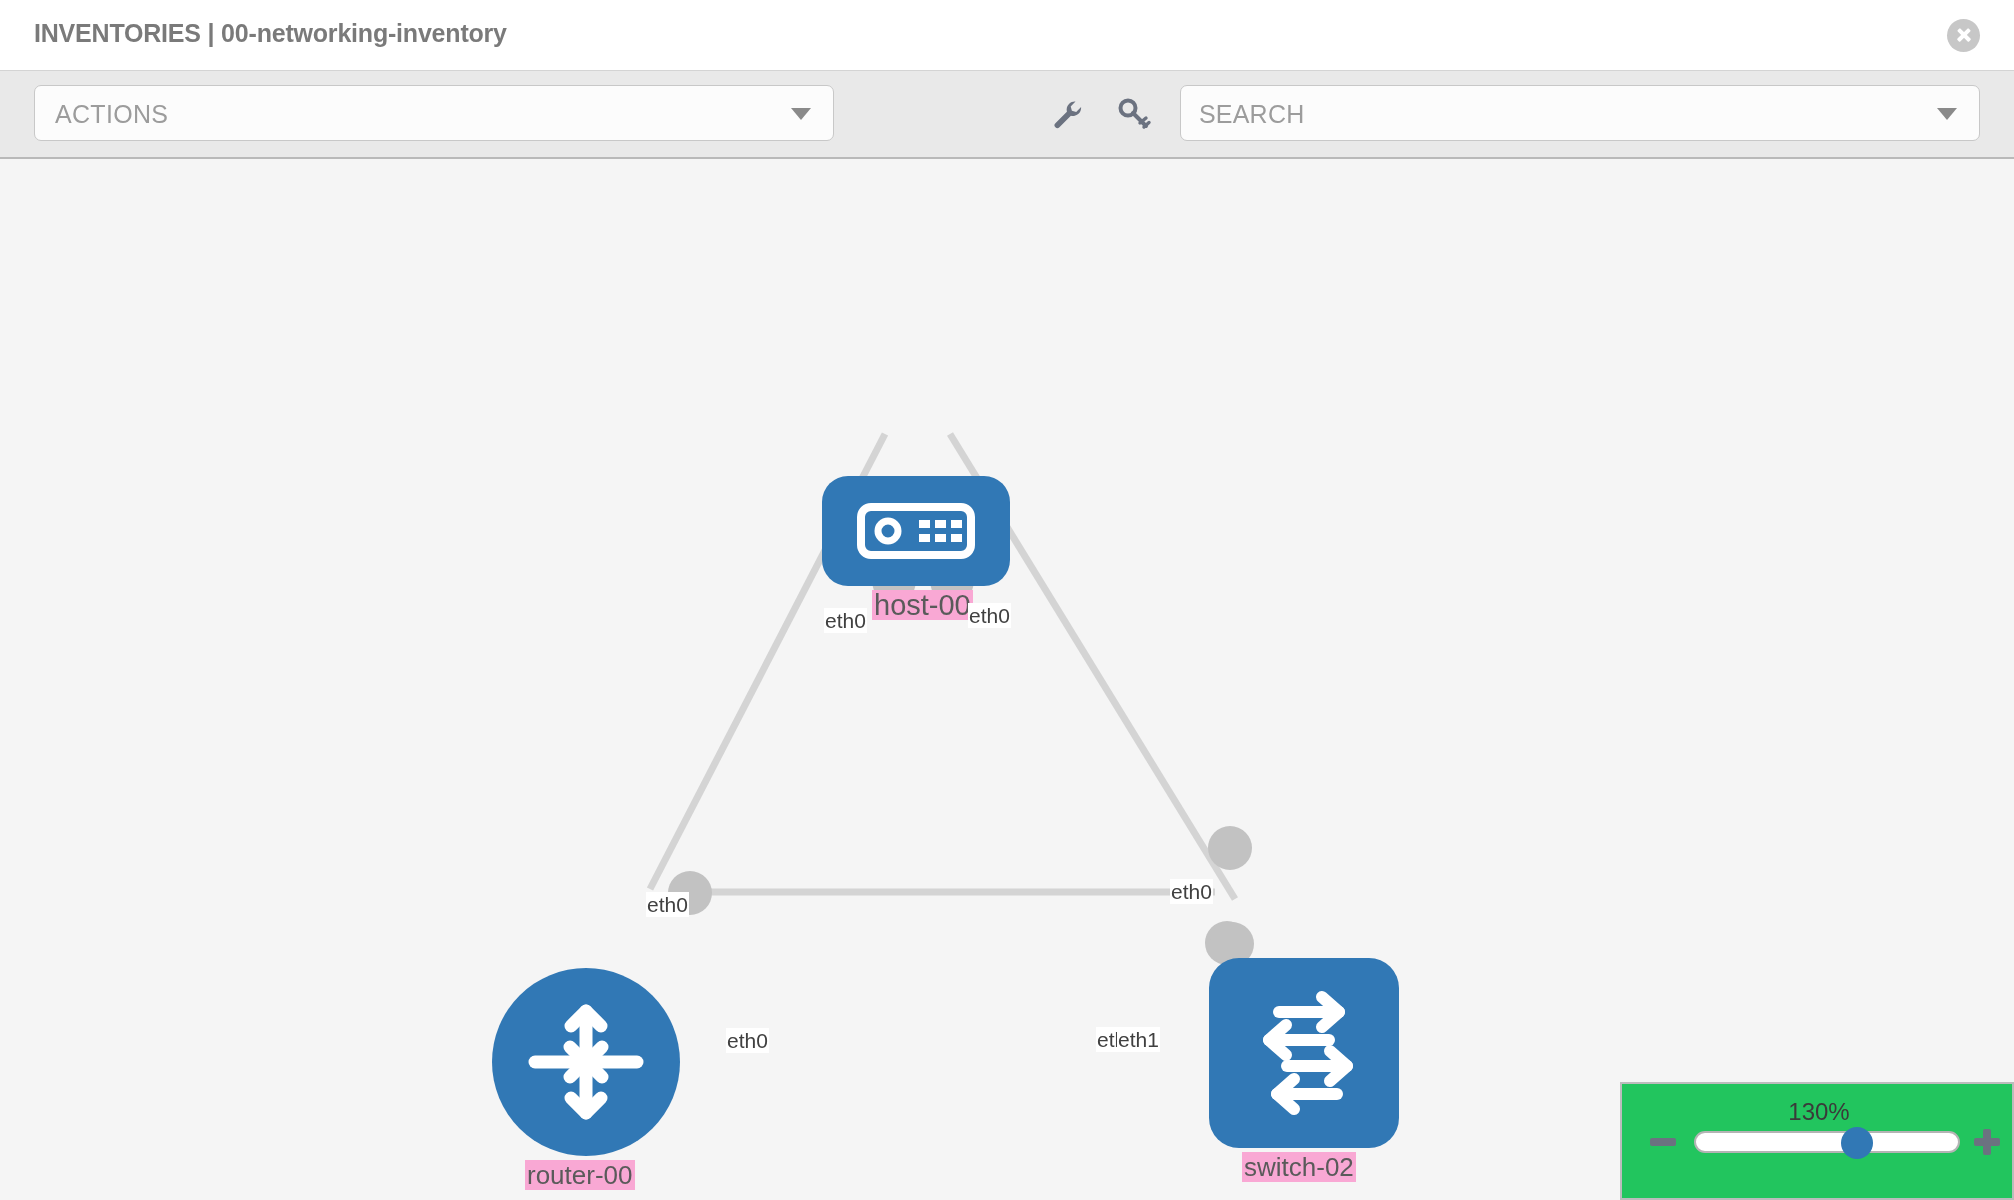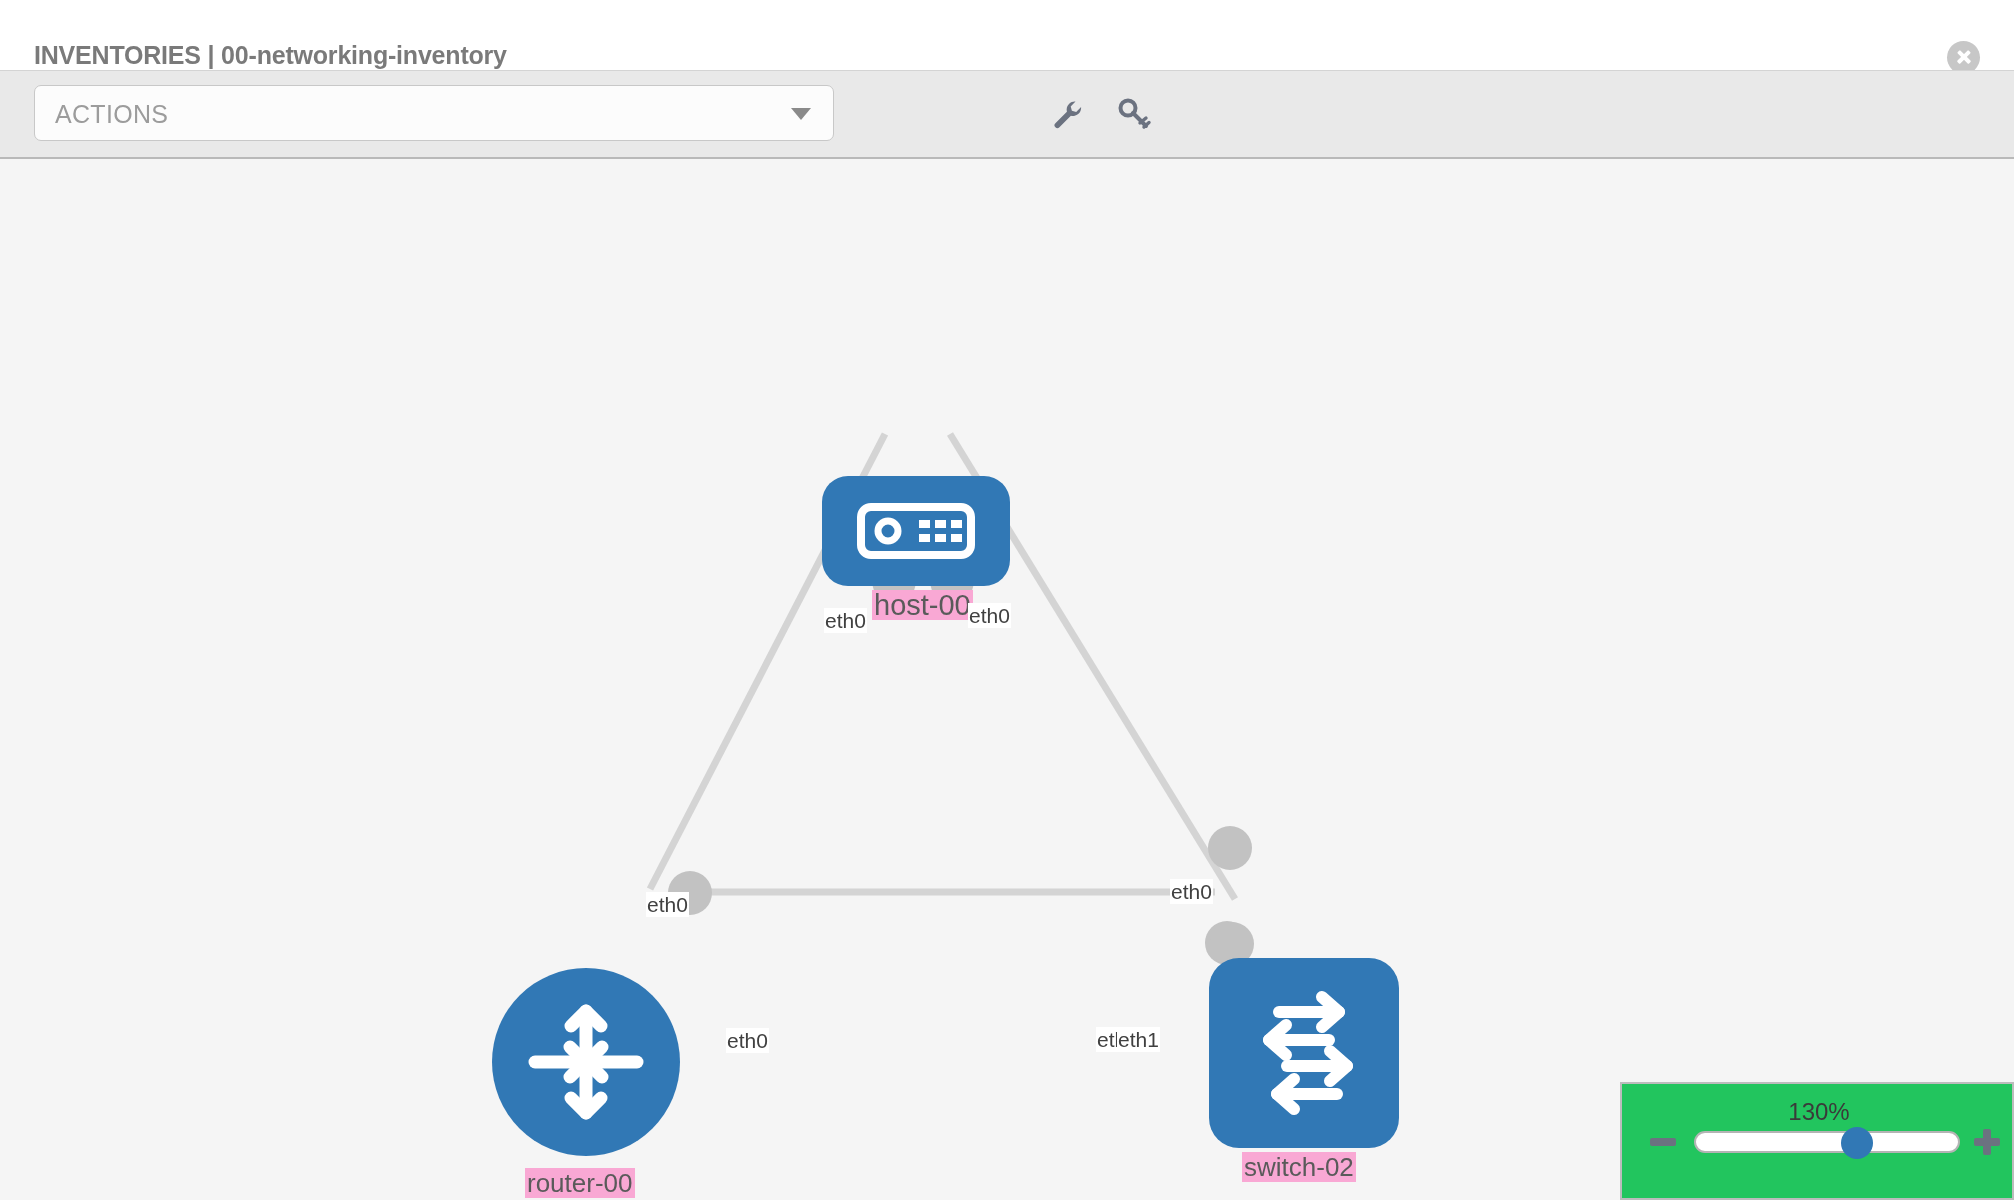--- a/index.html
+++ b/index.html
@@ -16,21 +16,20 @@
   }
 
   
   #header {
     position: absolute;
     left: 0; top: 0;
     width: 2014px;
     height: 70px;
     background: #ffffff;
     box-sizing: border-box;
-    margin-top: 22px;
   }
   #page-title {
     position: absolute;
     left: 34px;
     top: 19px;
     font-size: 25px;
     font-weight: bold;
     color: #7a7a7a;
     letter-spacing: -0.2px;
     white-space: nowrap;
@@ -284,20 +283,24 @@
 
   <div class="toolbar-icon-btn" id="key-btn">
     <svg width="40" height="40" viewBox="0 0 40 40">
       <circle cx="15" cy="15" r="7.5" fill="none" stroke="#6b7280" stroke-width="4"></circle>
       <path d="M20 20 L33 33" stroke="#6b7280" stroke-width="4" stroke-linecap="round"></path>
       <path d="M27 30 L33 25" stroke="#6b7280" stroke-width="3.4" stroke-linecap="round"></path>
       <path d="M31 34 L36 29.5" stroke="#6b7280" stroke-width="3.4" stroke-linecap="round"></path>
     </svg>
   </div>
 
+  <div id="search-box">
+    <span id="search-placeholder">SEARCH</span>
+    <span class="caret-down"></span>
+  </div>
 </div>
 
 <div id="canvas">
 
   <svg id="topology-svg">
 
     <line x1="885" y1="275" x2="650" y2="730" stroke="#d4d4d4" stroke-width="7"></line>
 
     <line x1="950" y1="275" x2="1235" y2="740" stroke="#d4d4d4" stroke-width="7"></line>
 
@@ -337,21 +340,21 @@
         <path d="M63 64 L63 114"></path>
         <path d="M48 99 L63 114 L78 99"></path>
 
         <path d="M12 63 L62 63"></path>
         <path d="M47 48 L62 63 L47 78"></path>
 
         <path d="M114 63 L64 63"></path>
         <path d="M79 48 L64 63 L79 78"></path>
       </g>
     </svg>
-    <div class="node-label" style="left:33px; top:200px;">router-00</div>
+    <div class="node-label" style="left:33px; top:192px;">router-00</div>
   </div>
 
   <div class="node" style="left:1209px; top:799px; width:190px; height:190px;">
     <div class="node-shape" style="width:190px; height:190px; border-radius:30px;"></div>
     <svg style="position:absolute; left:30px; top:30px;" width="130" height="130" viewBox="0 0 130 130">
       <g stroke="#ffffff" stroke-width="12" stroke-linecap="round" stroke-linejoin="round" fill="none">
 
         <path d="M40 24 L100 24"></path>
         <path d="M83 9 L100 24 L83 39"></path>
 

